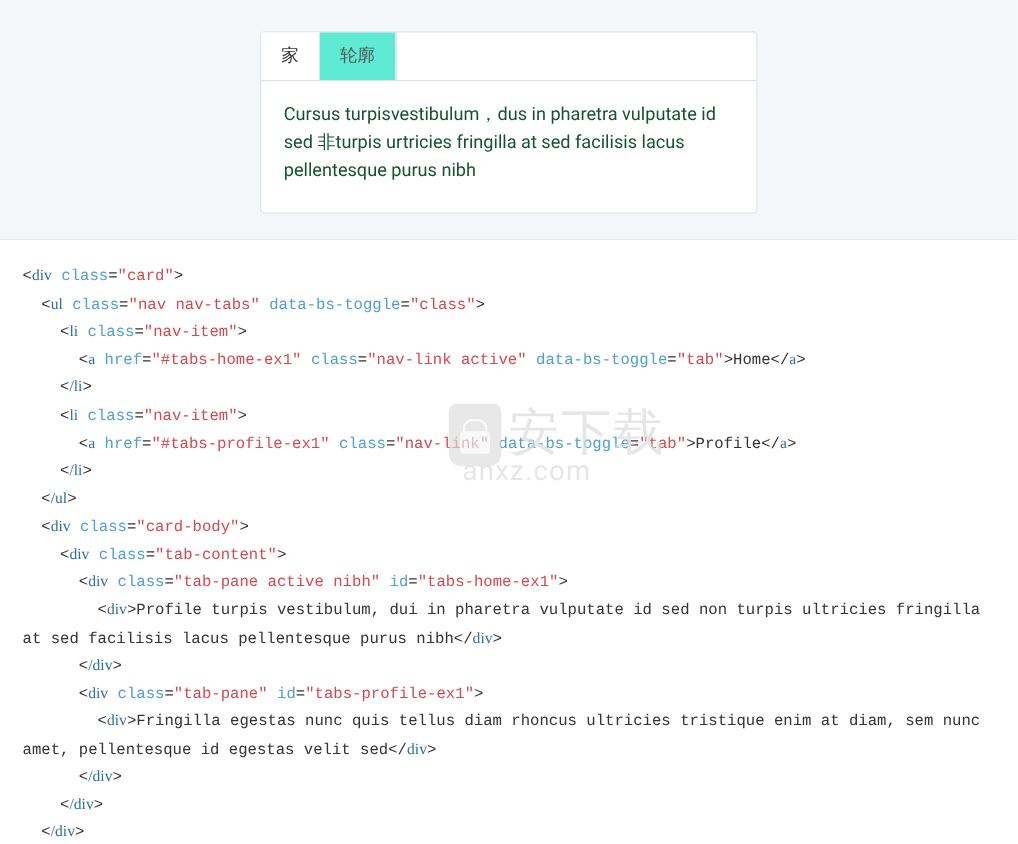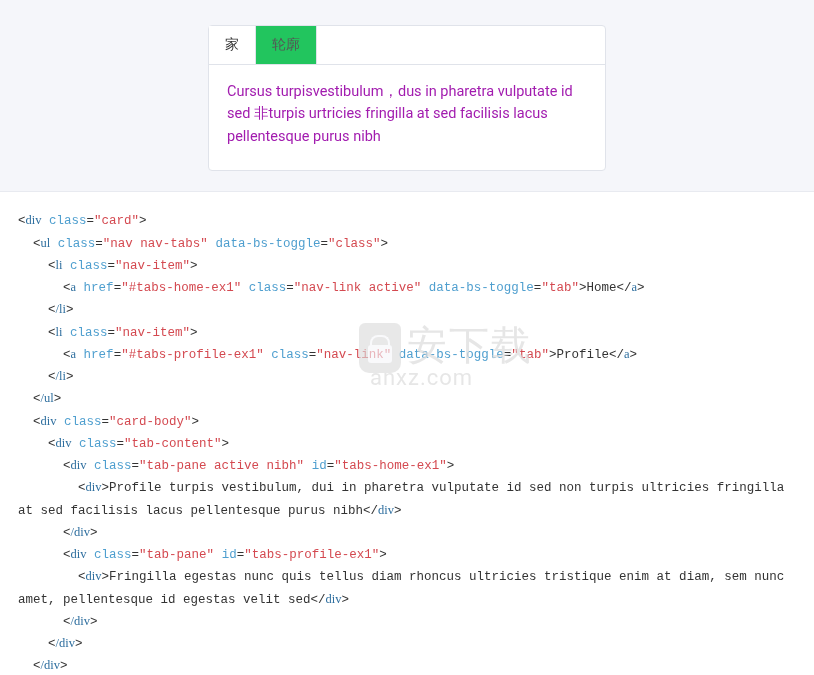--- a/index.html
+++ b/index.html
@@ -35,29 +35,29 @@
       color: #555;
       font-size: 14px;
       border-right: 1px solid #e0e3ea;
       cursor: pointer;
     }
     .nav-link.active {
       color: #333;
       background: #fff;
     }
     .nav-link:not(.active) {
-      background: #22c55e;
+      background: #5eead4;
     }
     .card-body {
       padding: 16px 18px 22px 18px;
     }
     .tab-content {
       font-size: 14.5px;
       line-height: 1.55;
-      color: #a21caf;
+      color: #14532d;
     }
     .code-area {
       background: #fff;
       padding: 18px 18px 24px 18px;
       font-family: "SFMono-Regular", Consolas, "Liberation Mono", Menlo, monospace;
       font-size: 12.5px;
       line-height: 1.7;
       color: #333;
       white-space: pre;
       overflow-x: auto;

